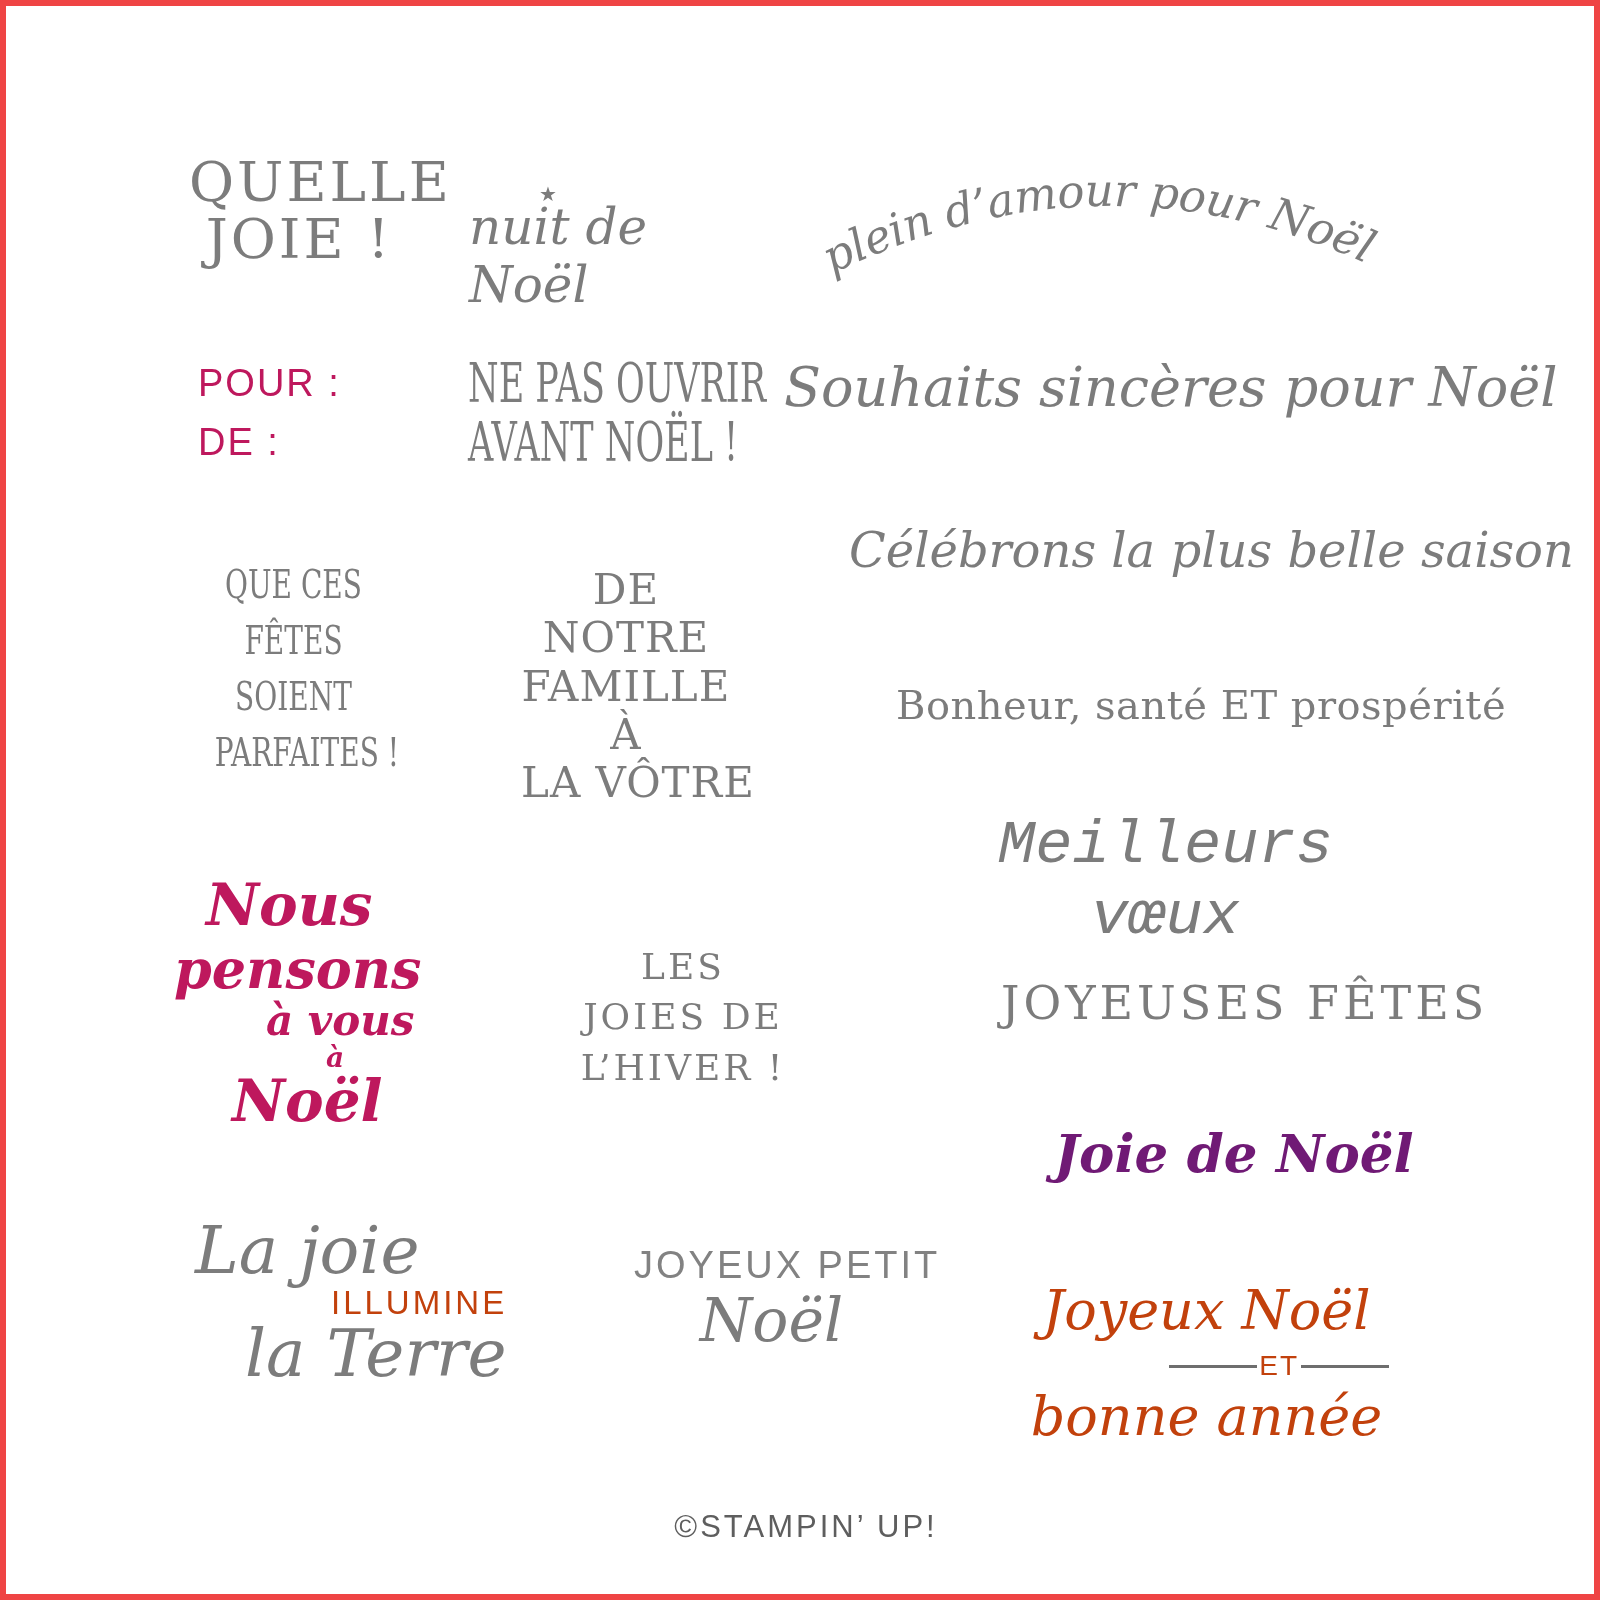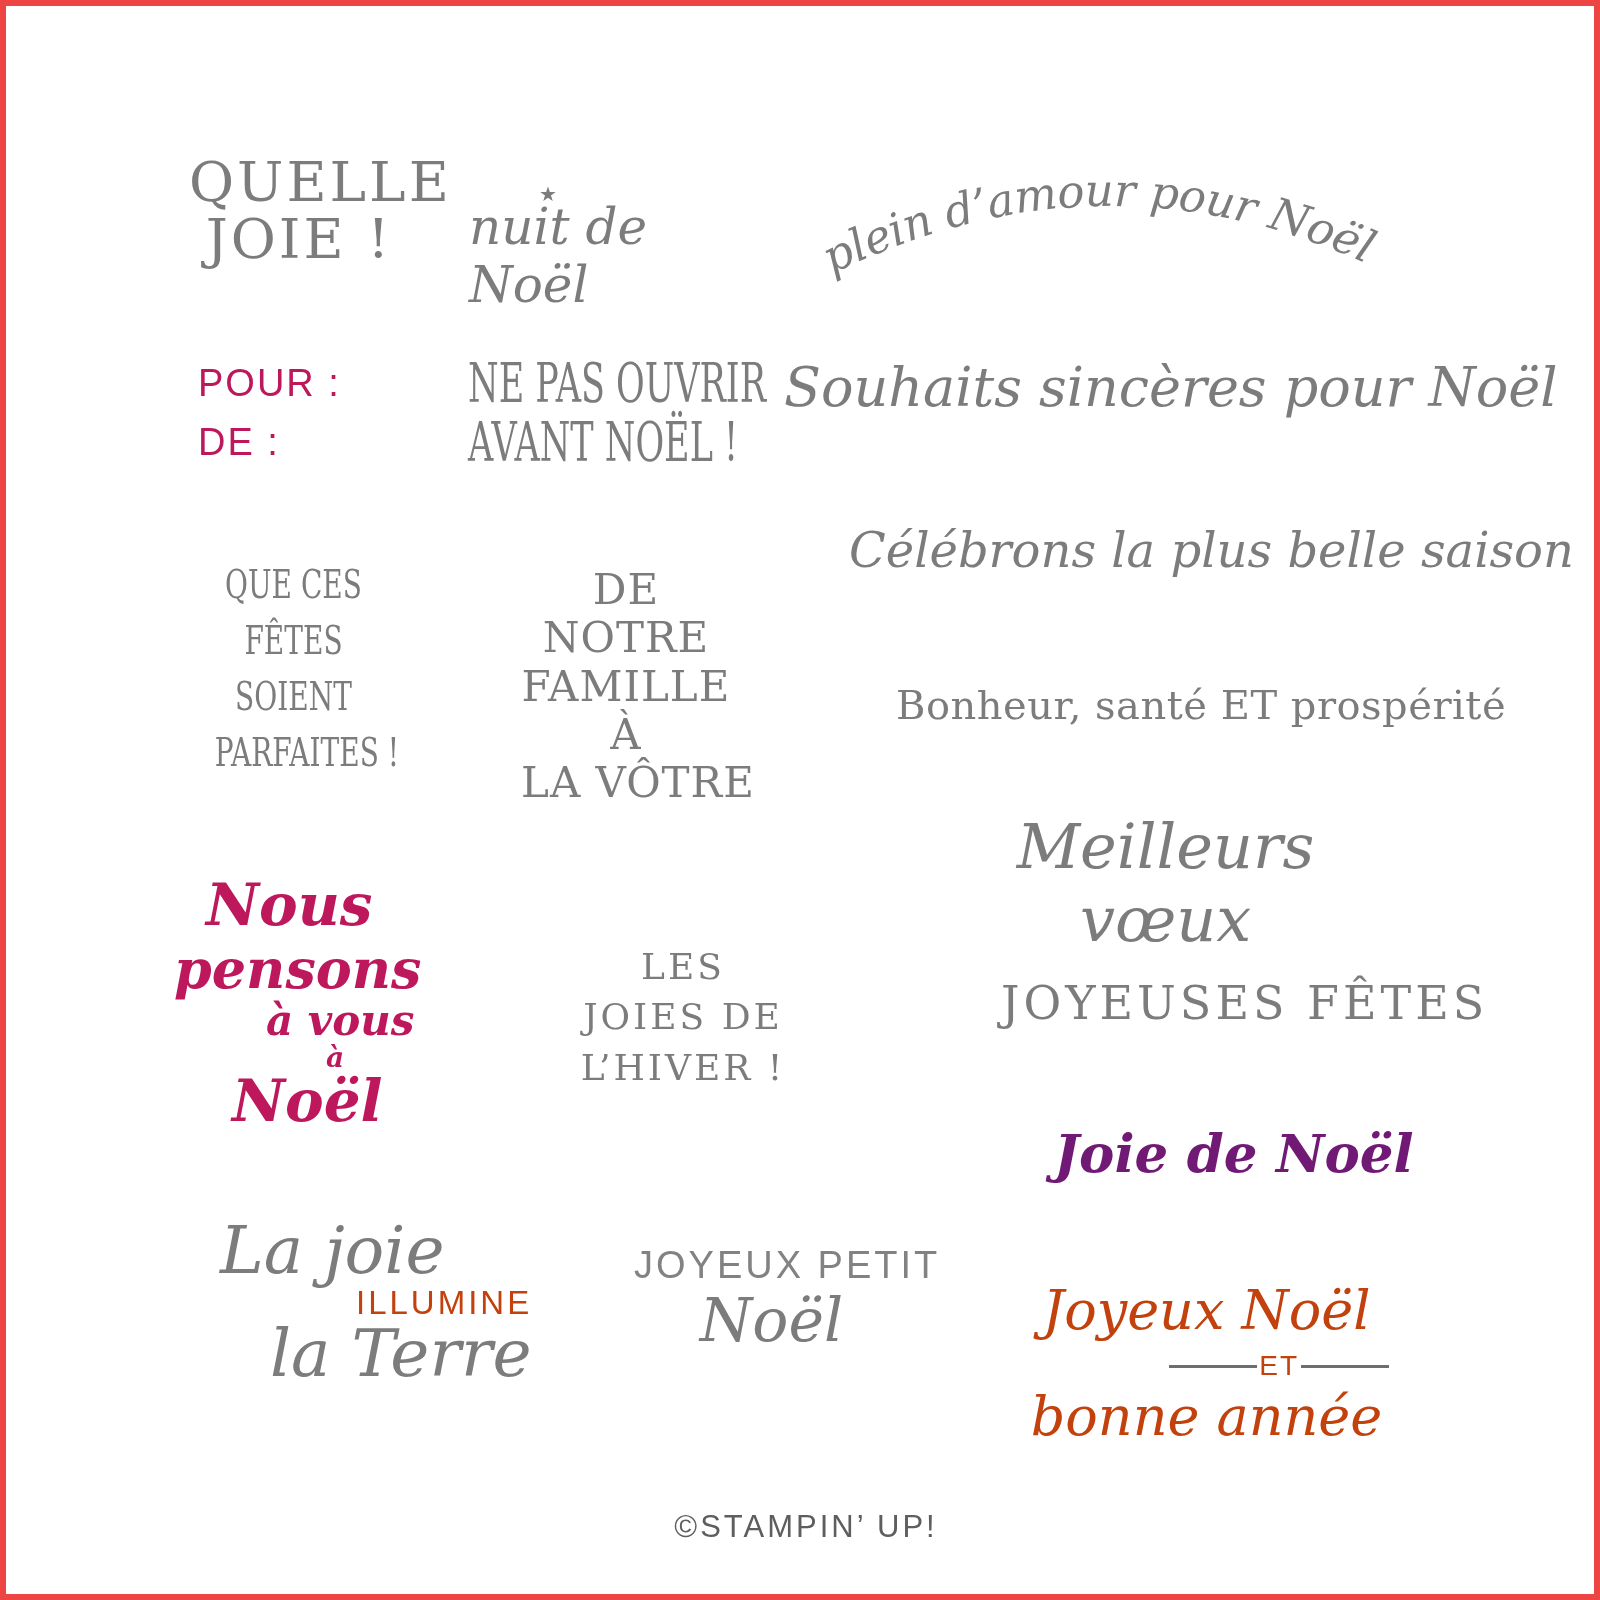--- a/index.html
+++ b/index.html
@@ -45,21 +45,21 @@
   #de-notre{left:515px;top:560px;width:210px;text-align:center;font-size:42px;
     line-height:1.15;letter-spacing:1px;white-space:nowrap;}
 
   
   #celebrons{left:843px;top:516px;width:545px;font-size:48px;white-space:nowrap;}
 
   
   #bonheur{left:890px;top:676px;width:500px;font-size:40px;letter-spacing:0.5px;white-space:nowrap;}
 
   
-  #meilleurs{left:942px;top:804px;width:435px;text-align:center;font-size:62px;}
+  #meilleurs{left:942px;top:804px;width:435px;text-align:center;font-size:62px;font-family:Liberation Mono, monospace;}
 
   
   #nous-pensons{left:168px;top:858px;width:250px;font-weight:bold;color:#be185d;margin-top:12px;}
   #nous-pensons .l0{font-size:58px;margin-left:32px;line-height:1;}
   #nous-pensons .l1{font-size:54px;margin-left:0;line-height:1;margin-top:8px;}
   #nous-pensons .l2{font-size:42px;margin-left:92px;line-height:1;margin-top:4px;}
   #nous-pensons .l3{font-size:28px;margin-left:152px;line-height:1;margin-top:2px;}
   #nous-pensons .l4{font-size:58px;margin-left:58px;line-height:1;margin-top:0px;}
 
   
@@ -68,21 +68,21 @@
 
   
   #joyeuses{left:995px;top:970px;width:395px;text-align:center;font-size:46px;
     letter-spacing:4px;white-space:nowrap;}
 
   
   #joie-noel{left:1048px;top:1116px;width:295px;text-align:center;font-size:53px;
     font-weight:bold;color:#701a75;white-space:nowrap;}
 
   
-  #la-joie{left:192px;top:1212px;width:350px;}
+  #la-joie{left:167px;top:1212px;width:350px;}
   #la-joie .l1{font-size:66px;margin-left:22px;line-height:1;}
   #la-joie .l2{font-family:"Liberation Sans", sans-serif;font-size:33px;
     letter-spacing:3px;margin-left:158px;margin-top:2px;line-height:1;font-style:normal;color:#c2410c;}
   #la-joie .l3{font-size:66px;margin-left:72px;margin-top:2px;line-height:1;}
 
   
   #joyeux-petit{left:628px;top:1240px;width:275px;text-align:center;}
   #joyeux-petit .l1{font-family:"Liberation Sans", sans-serif;font-size:38px;
     letter-spacing:3px;color:#828282;white-space:nowrap;line-height:1;}
   #joyeux-petit .l2{font-size:60px;line-height:1;margin-top:6px;}

